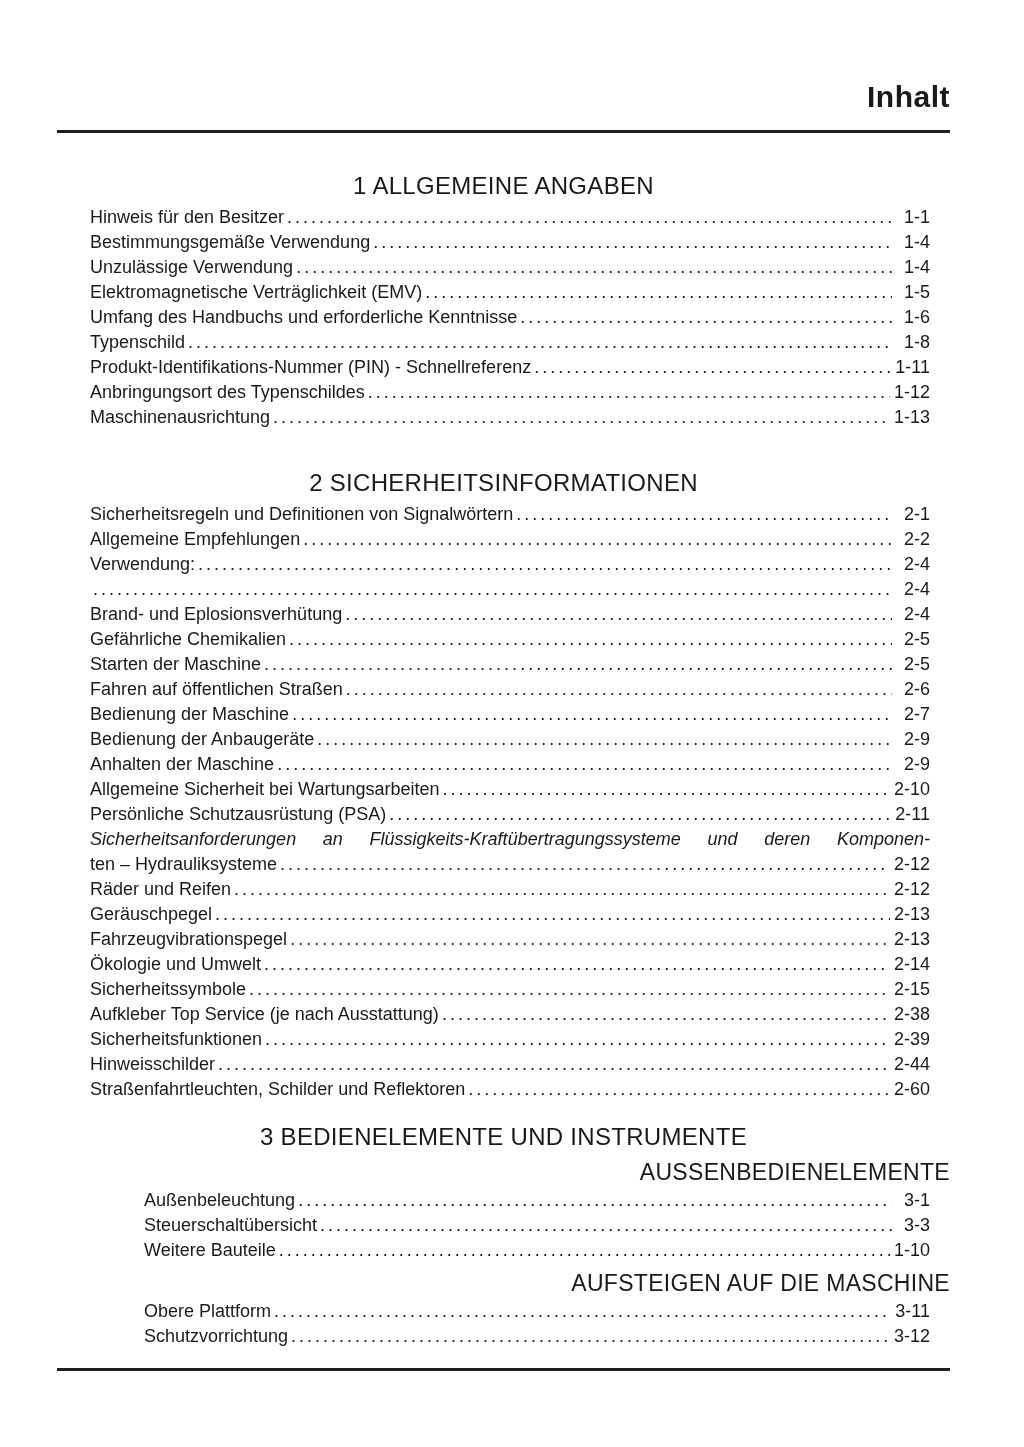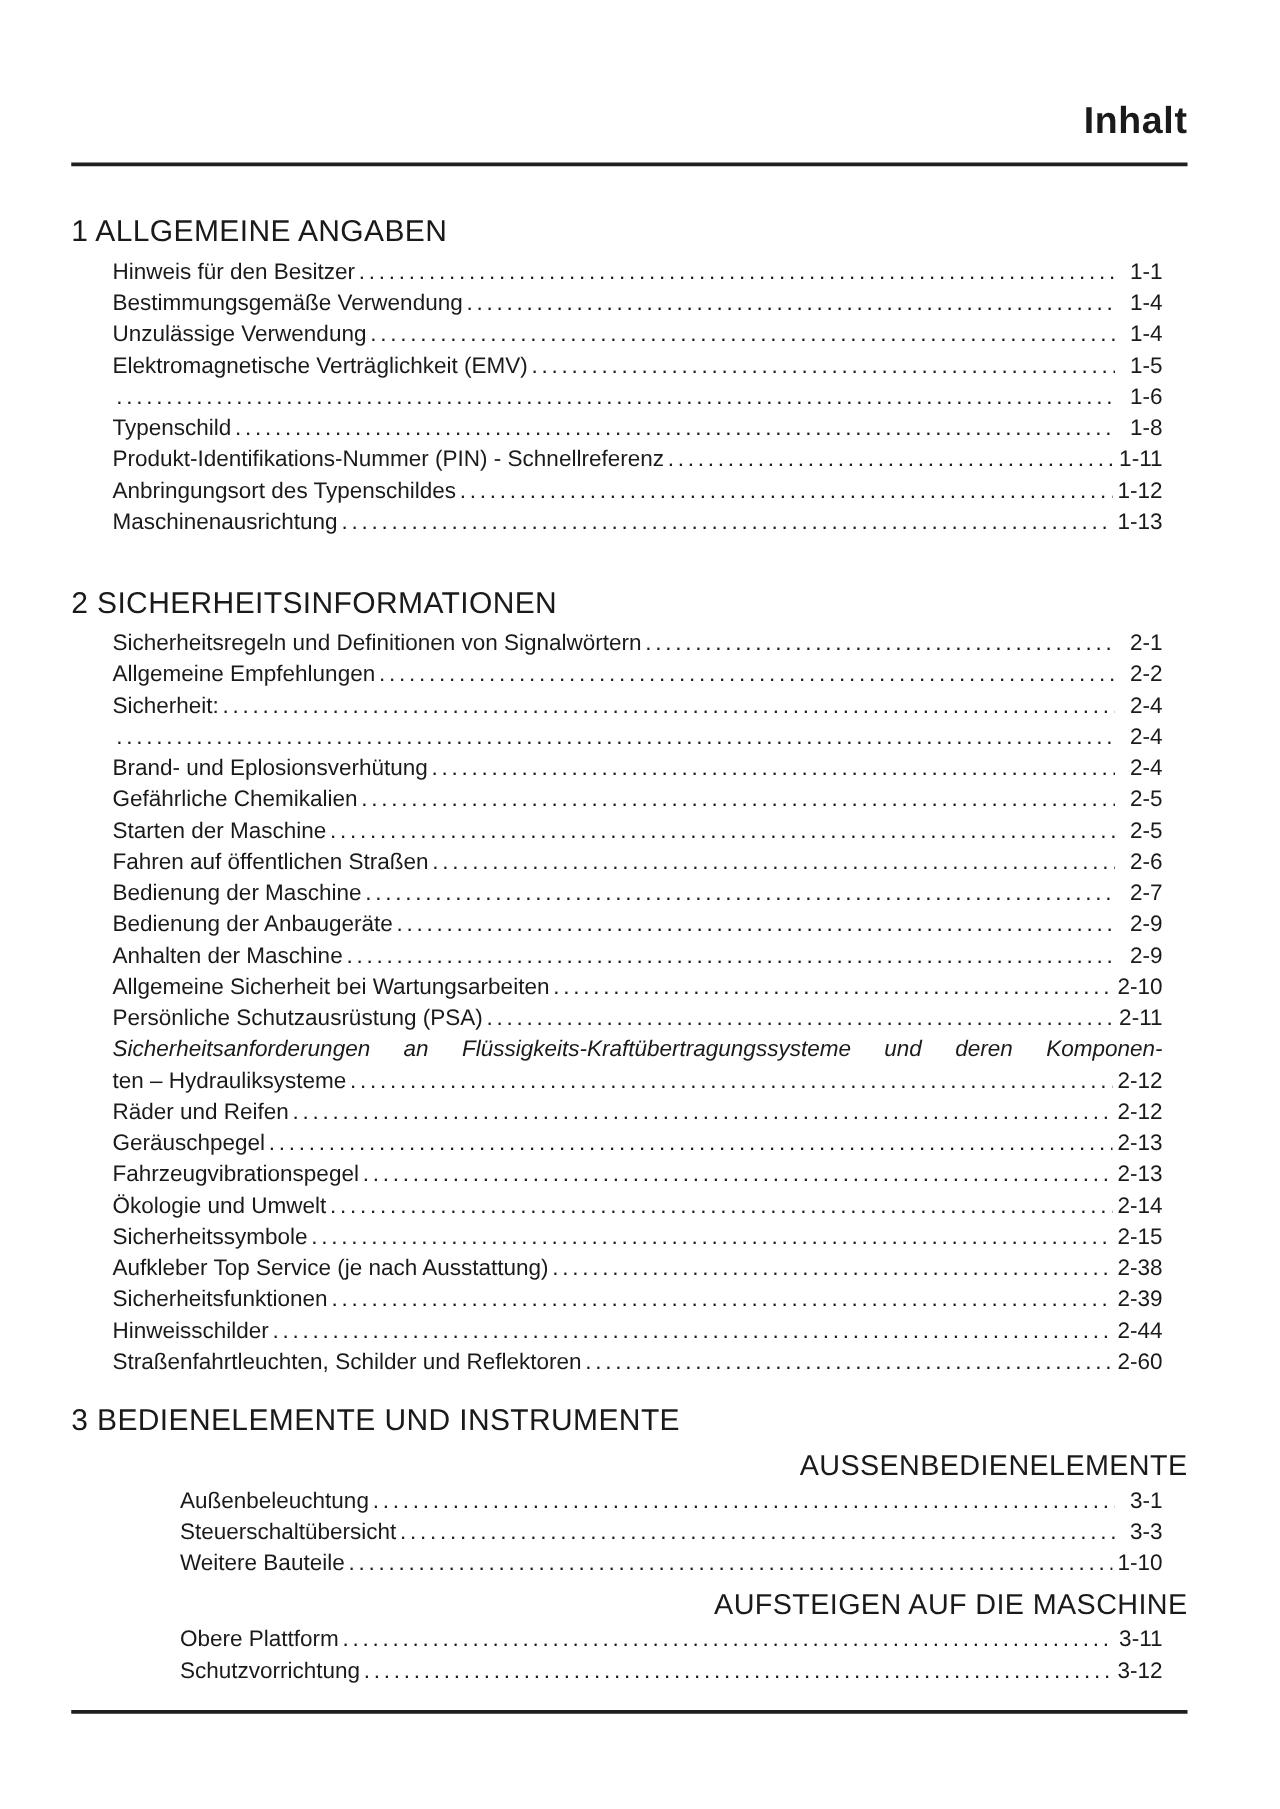--- a/index.html
+++ b/index.html
@@ -38,20 +38,21 @@
 
   .toc-section { margin-top: 38px; }
   .toc-section:nth-of-type(3) { margin-top: 20px; }
 
   .section-heading {
     font-size: 24px;
     font-weight: 400;
     line-height: 30px;
     letter-spacing: 0.3px;
     white-space: nowrap;
+    text-align: center;
   }
   .subsection-heading {
     font-size: 23px;
     font-weight: 400;
     line-height: 28px;
     letter-spacing: 0.3px;
     margin: 6px 0 2px 31px;
     white-space: nowrap;
     text-align: right;
   }
@@ -121,20 +122,21 @@
             <span class="toc-label">Unzulässige Verwendung</span>
             <span class="toc-dots">............................................................................................................................................................................................................................</span>
             <span class="toc-page">1-4</span>
           </div>
           <div class="toc-row">
             <span class="toc-label">Elektromagnetische Verträglichkeit (EMV)</span>
             <span class="toc-dots">............................................................................................................................................................................................................................</span>
             <span class="toc-page">1-5</span>
           </div>
           <div class="toc-row">
+            <span class="toc-label">Umfang des Handbuchs und erforderliche Kenntnisse</span>
             <span class="toc-dots">............................................................................................................................................................................................................................</span>
             <span class="toc-page">1-6</span>
           </div>
           <div class="toc-row">
             <span class="toc-label">Typenschild</span>
             <span class="toc-dots">............................................................................................................................................................................................................................</span>
             <span class="toc-page">1-8</span>
           </div>
           <div class="toc-row">
             <span class="toc-label">Produkt-Identifikations-Nummer (PIN) - Schnellreferenz</span>
@@ -160,21 +162,21 @@
             <span class="toc-label">Sicherheitsregeln und Definitionen von Signalwörtern</span>
             <span class="toc-dots">............................................................................................................................................................................................................................</span>
             <span class="toc-page">2-1</span>
           </div>
           <div class="toc-row">
             <span class="toc-label">Allgemeine Empfehlungen</span>
             <span class="toc-dots">............................................................................................................................................................................................................................</span>
             <span class="toc-page">2-2</span>
           </div>
           <div class="toc-row">
-            <span class="toc-label">Sicherheit:</span>
+            <span class="toc-label">Verwendung:</span>
             <span class="toc-dots">............................................................................................................................................................................................................................</span>
             <span class="toc-page">2-4</span>
           </div>
           <div class="toc-row">
             <span class="toc-dots">............................................................................................................................................................................................................................</span>
             <span class="toc-page">2-4</span>
           </div>
           <div class="toc-row">
             <span class="toc-label">Brand- und Eplosionsverhütung</span>
             <span class="toc-dots">............................................................................................................................................................................................................................</span>

